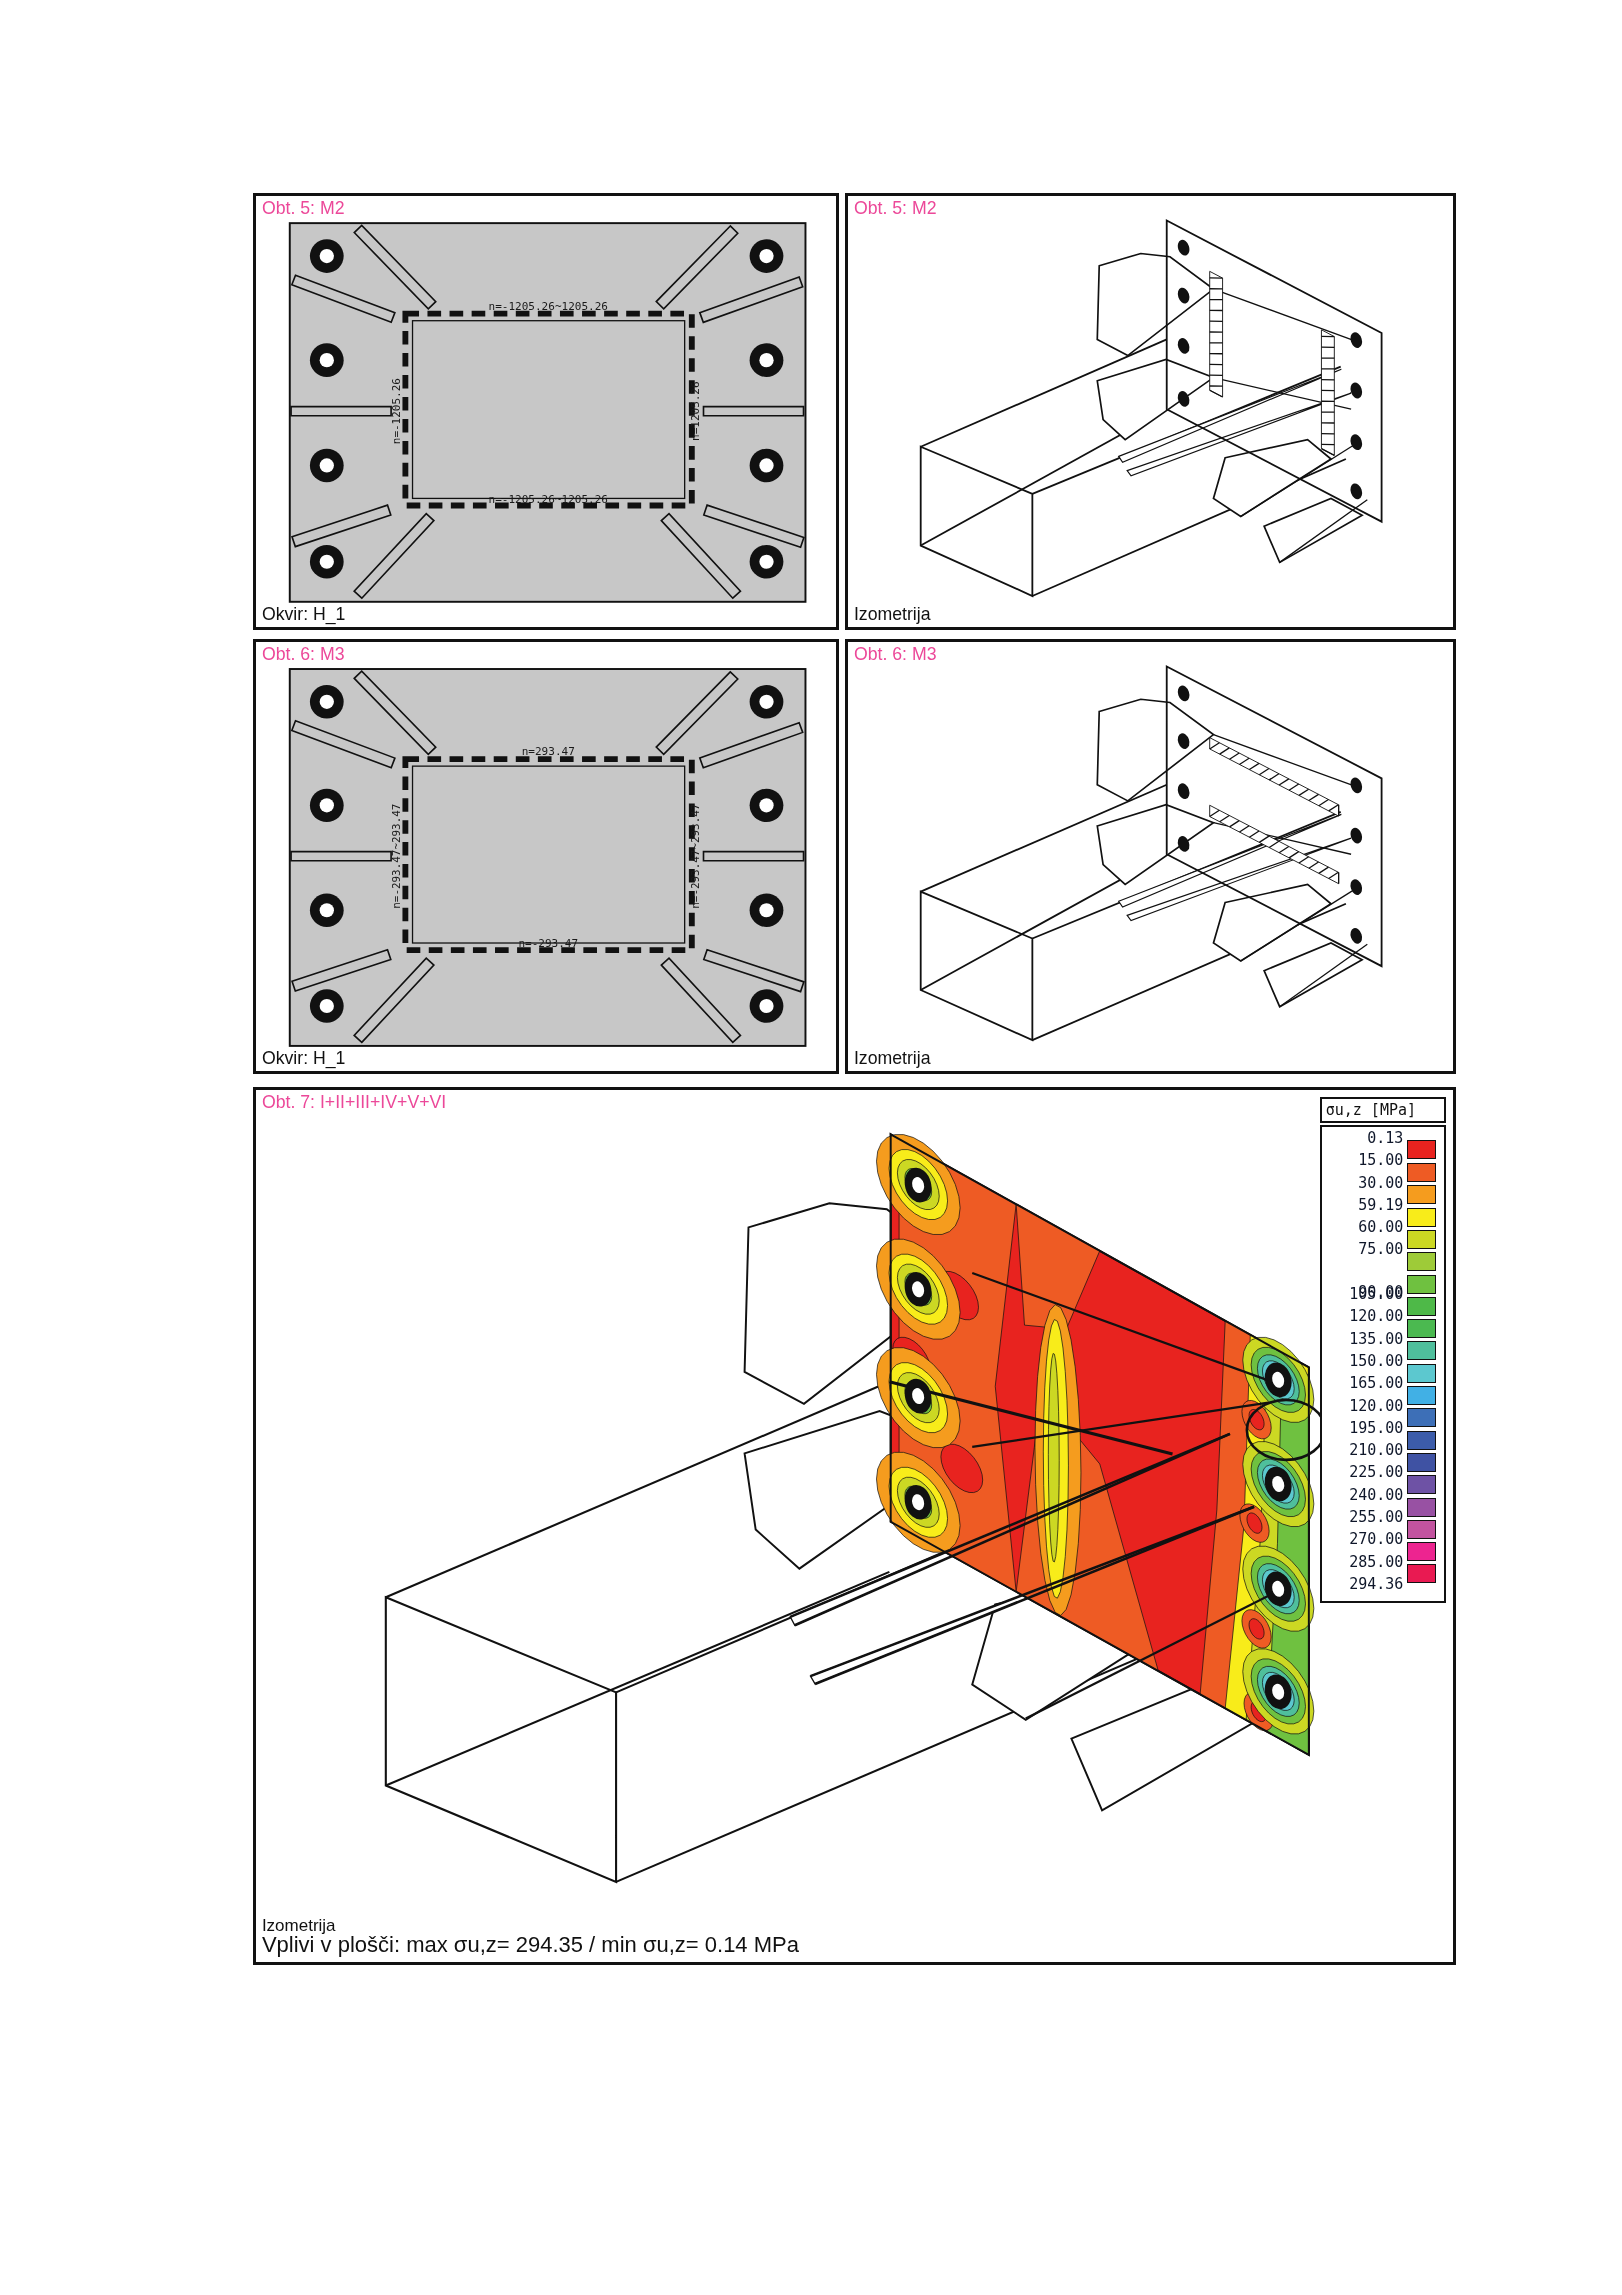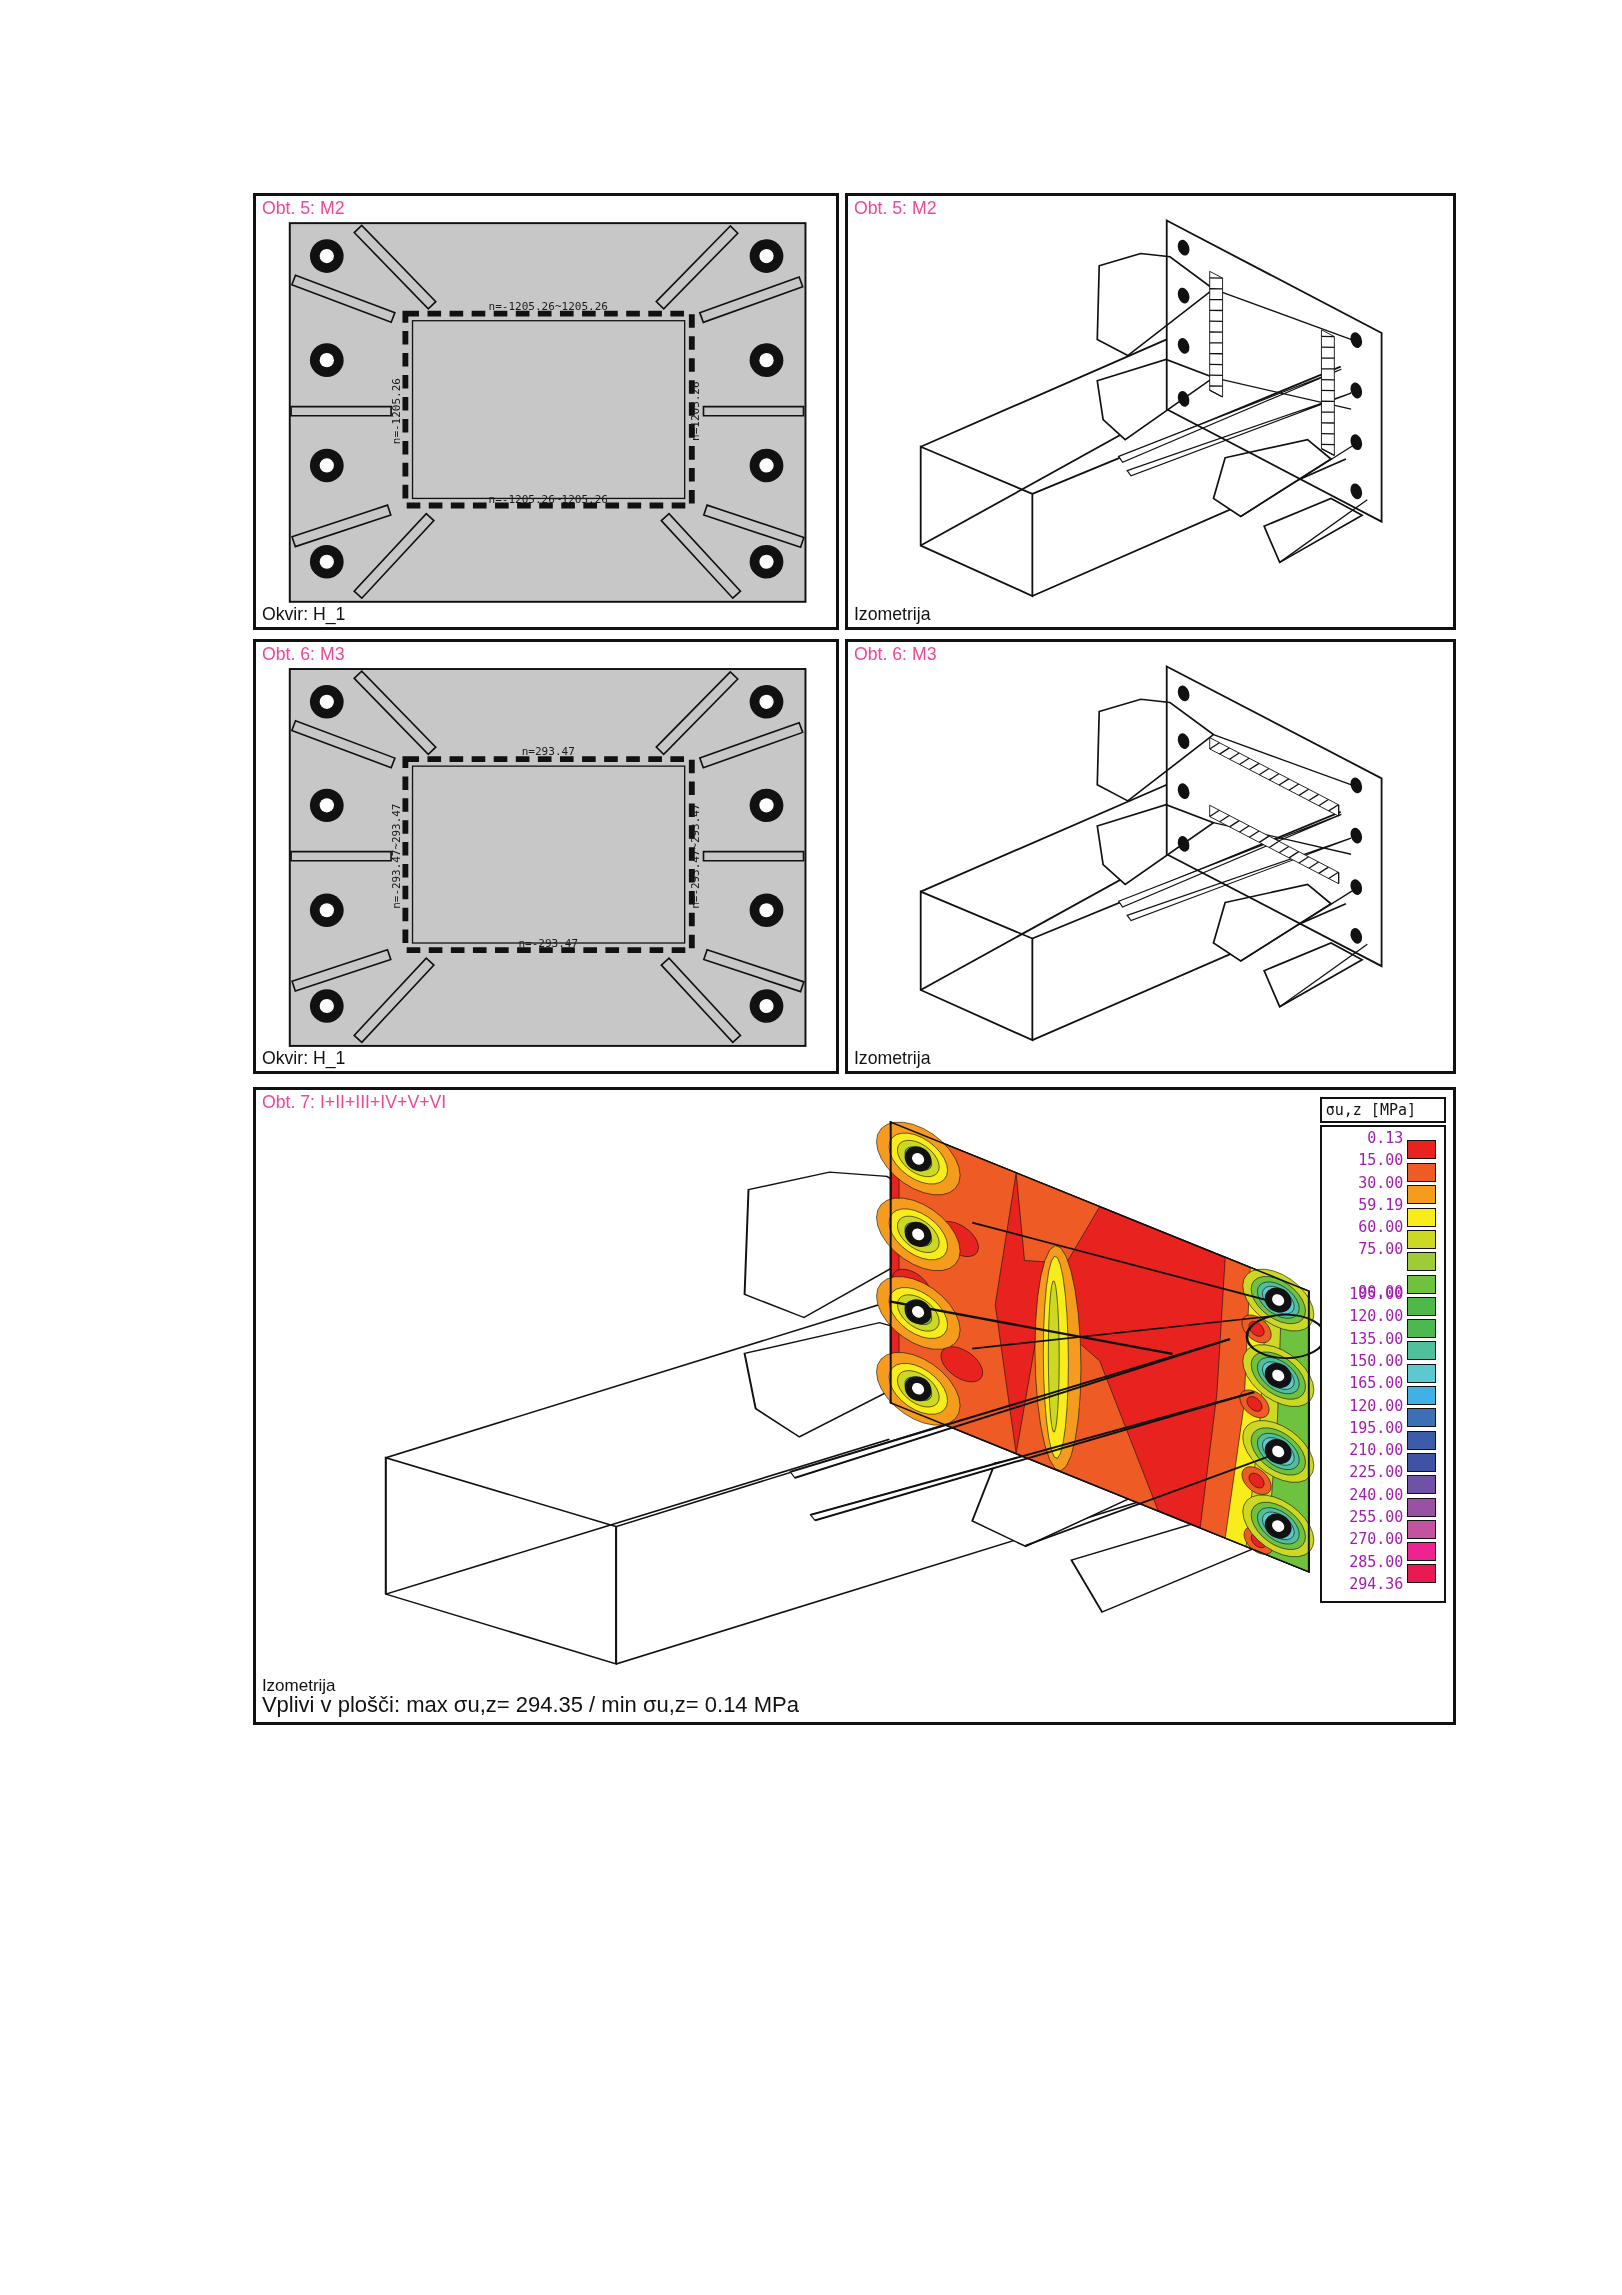--- a/index.html
+++ b/index.html
@@ -8,21 +8,21 @@
   .hdr{position:absolute;top:2px;left:5.9px;font-size:17.7px;color:#ec4899;white-space:nowrap;z-index:5;}
   .ftr{position:absolute;bottom:2px;left:5.9px;font-size:17.7px;color:#111;white-space:nowrap;z-index:5;}
   .ftr-line1{position:absolute;bottom:26px;left:5.9px;font-size:17px;z-index:5;}
   .ftr-line2{position:absolute;bottom:3.9px;left:5.9px;font-size:22px;z-index:5;}
   svg.draw{position:absolute;left:0;top:0;width:100%;height:100%;}
   .legend{position:absolute;top:6.6px;right:6.6px;width:126px;z-index:6;}
   .legend-title{border:2px solid #111;background:#fff;font-family:"DejaVu Sans Mono",monospace;
     font-size:15px;padding:2px 3.3px;white-space:nowrap;}
   .legend-body{border:2px solid #111;background:#fff;position:relative;margin-top:2px;height:474px;}
   .lv{position:absolute;right:41px;width:77px;text-align:right;font-family:"DejaVu Sans Mono",monospace;
-    font-size:15px;height:22px;line-height:22px;color:#a21caf;}
+    font-size:15px;height:22px;line-height:22px;color:#0f172a;}
   .lsw{position:absolute;left:85px;width:29px;height:19px;border:1.3px solid #111;box-sizing:border-box;}
 </style>
 </head>
 <body>
 
 <div class="panel" id="p1" style="left:253px;top:193px;width:586px;height:437px">
   <div class="hdr">Obt. 5: M2</div>
   <svg class="draw" id="plan1" viewBox="0 0 893 667" preserveAspectRatio="none">
       <rect x="52" y="42" width="794" height="586" fill="#c7c7c7" stroke="#111" stroke-width="3"></rect>
       <polygon points="151.24646887932184,56.55849616743484 265.2464688793218,174.55849616743484 276.7535311206782,163.44150383256516 162.75353112067816,45.44150383256516" fill="#c7c7c7" stroke="#111" stroke-width="2.5"></polygon>
@@ -212,21 +212,21 @@
       <ellipse cx="517" cy="232" rx="8.5" ry="12.5" fill="#111" transform="rotate(-18 517 232)"></ellipse>
       <ellipse cx="517" cy="314" rx="8.5" ry="12.5" fill="#111" transform="rotate(-18 517 314)"></ellipse>
       <ellipse cx="783" cy="223" rx="8.5" ry="12.5" fill="#111" transform="rotate(-18 783 223)"></ellipse>
       <ellipse cx="783" cy="301" rx="8.5" ry="12.5" fill="#111" transform="rotate(-18 783 301)"></ellipse>
       <ellipse cx="783" cy="381" rx="8.5" ry="12.5" fill="#111" transform="rotate(-18 783 381)"></ellipse>
       <ellipse cx="783" cy="457" rx="8.5" ry="12.5" fill="#111" transform="rotate(-18 783 457)"></ellipse>
     </svg>
   <div class="ftr">Izometrija</div>
 </div>
 
-<div class="panel" id="p5" style="left:253px;top:1087px;width:1203px;height:638px">
+<div class="panel" id="p5" style="left:253px;top:1087px;width:1203px;height:878px">
   <div class="hdr">Obt. 7: I+II+III+IV+V+VI</div>
   <svg class="draw" id="iso5" viewBox="0 0 1835 1339" preserveAspectRatio="none">
       <polygon points="199,779 552,925 552,1216 199,1068" fill="#fff" stroke="#111" stroke-width="3.2"></polygon>
       <line x1="199" y1="779" x2="971" y2="448" stroke="#111" stroke-width="3.2"></line>
       <line x1="552" y1="925" x2="1405" y2="559" stroke="#111" stroke-width="3.2"></line>
       <line x1="552" y1="1216" x2="1408" y2="849" stroke="#111" stroke-width="3.2"></line>
       <line x1="199" y1="1068" x2="971" y2="740" stroke="#111" stroke-width="3.2"></line>
       <polygon points="755,211 879,174 967,183 1098,281 840,482 749,433" fill="#fff" stroke="#111" stroke-width="3"></polygon>
       <polygon points="749,558 956,493 1098,548 833,735 766,675" fill="#fff" stroke="#111" stroke-width="3"></polygon>
       <polygon points="1133,790 1381,735 1451,794 1180,967 1098,913" fill="#fff" stroke="#111" stroke-width="3"></polygon>

